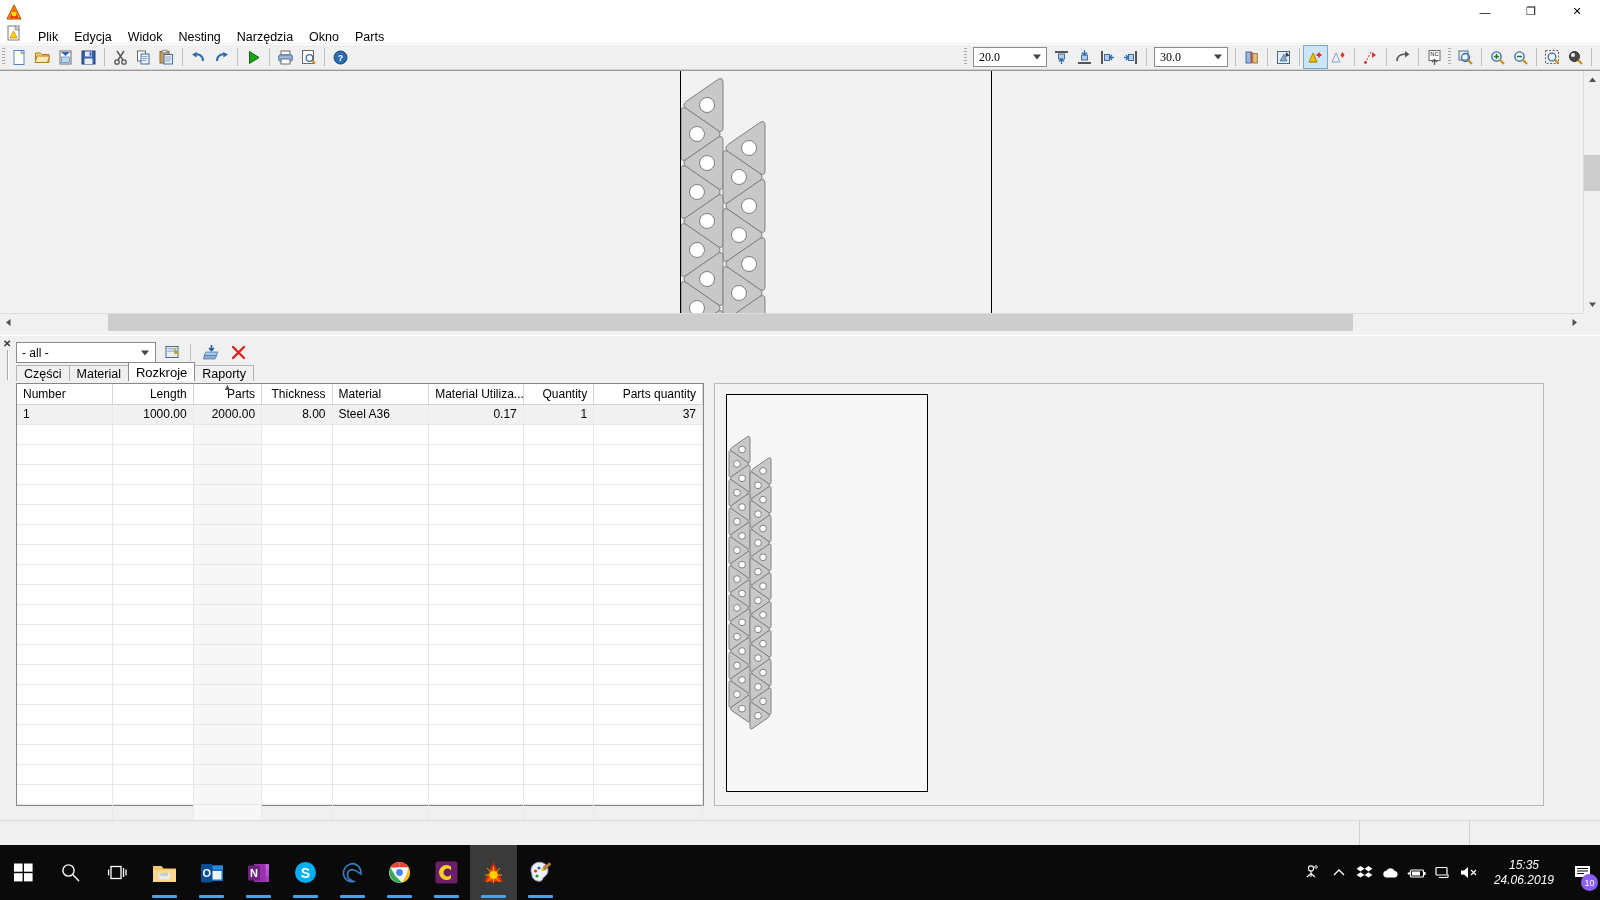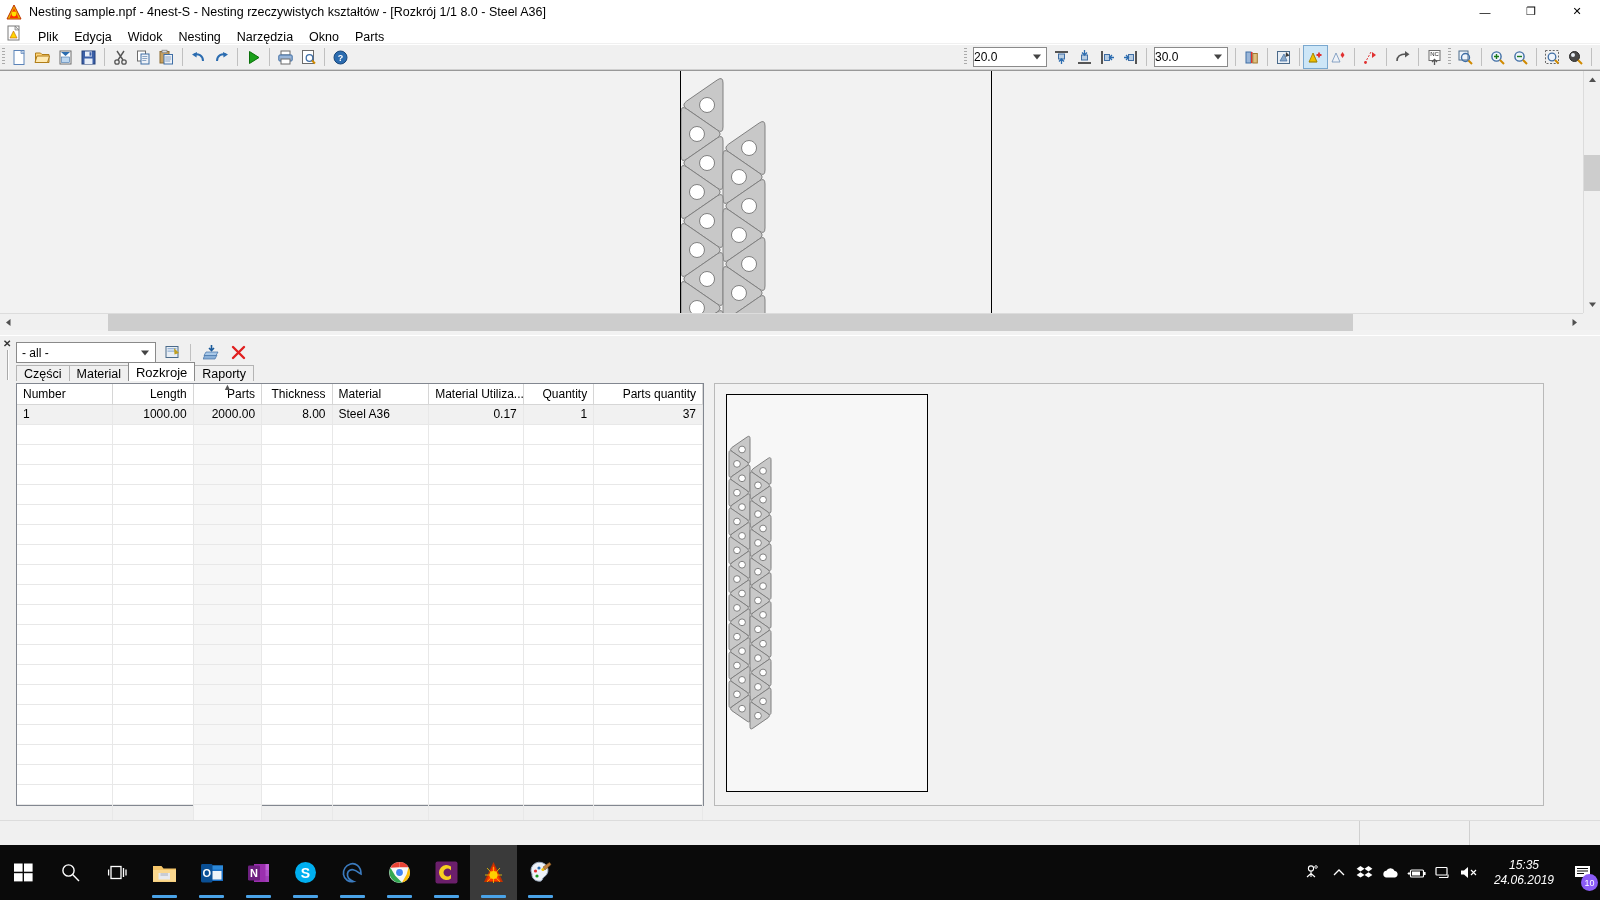--- a/index.html
+++ b/index.html
@@ -73,22 +73,22 @@
   }
   .tb-btn.active { background: #cde6f7; outline: 1px solid #7aa8cf; }
   .tb-sep {
     width: 1px; height: 18px; background: #c0c0c0;
     margin: 0 4px; flex: 0 0 auto;
   }
   .tb-combo {
     height: 20px; width: 74px; margin: 0 3px;
     border: 1px solid #8a8a8a; background: #fff;
     display: flex; align-items: center;
-    font-size: 12px; 
-    position: relative; flex: 0 0 auto; cursor: default;
+    font-size: 12px; padding-left: 5px;
+    position: relative; flex: 0 0 auto; cursor: default; font-family: Liberation Serif, serif;
   }
   .tb-combo .caret {
     position: absolute; right: 5px; top: 50%;
     transform: translateY(-50%);
     width: 0; height: 0;
     border-left: 4px solid transparent;
     border-right: 4px solid transparent;
     border-top: 5px solid #444;
   }
   #tb-right { position: absolute; right: 4px; display: flex; align-items: center; }
@@ -300,21 +300,20 @@
 <body>
 
 <div id="titlebar">
   <span id="app-icon">
     <svg width="18" height="18" viewBox="0 0 18 18">
       <polygon points="9,2 16,16 2,16" fill="#e8b800" stroke="#c03000" stroke-width="1"></polygon>
       <polygon points="9,5 13.5,15 4.5,15" fill="#ff3000"></polygon>
       <circle cx="9" cy="11" r="2.4" fill="#ffe000"></circle>
     </svg>
   </span>
-  <span id="title-text">Nesting sample.npf - 4nest-S - Nesting rzeczywistych kształtów - [Rozkrój 1/1 8.0 - Steel A36]</span>
   <div id="win-controls">
     <div class="win-btn">—</div>
     <div class="win-btn">❐</div>
     <div class="win-btn" id="win-close">✕</div>
   </div>
 </div>
 
 <div id="menubar">
   <span id="mdi-icon">
     <svg width="16" height="16" viewBox="0 0 16 16">

